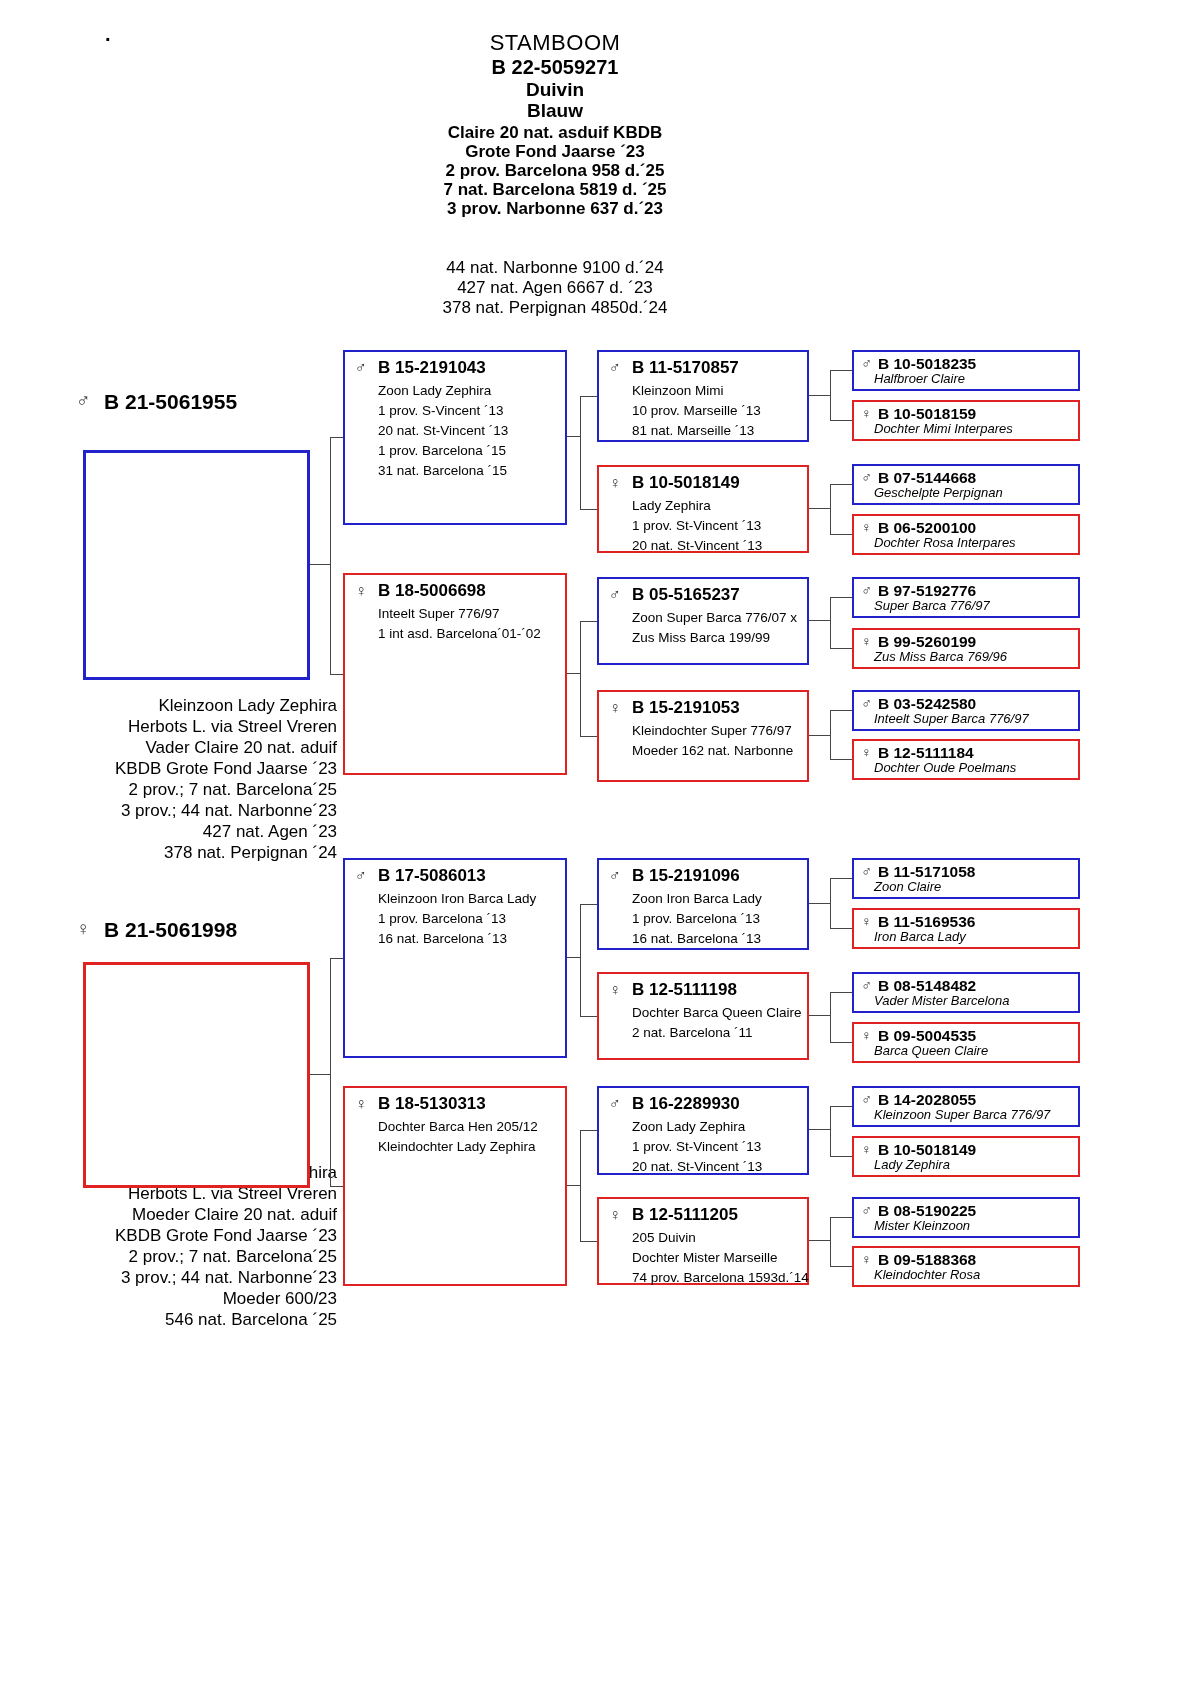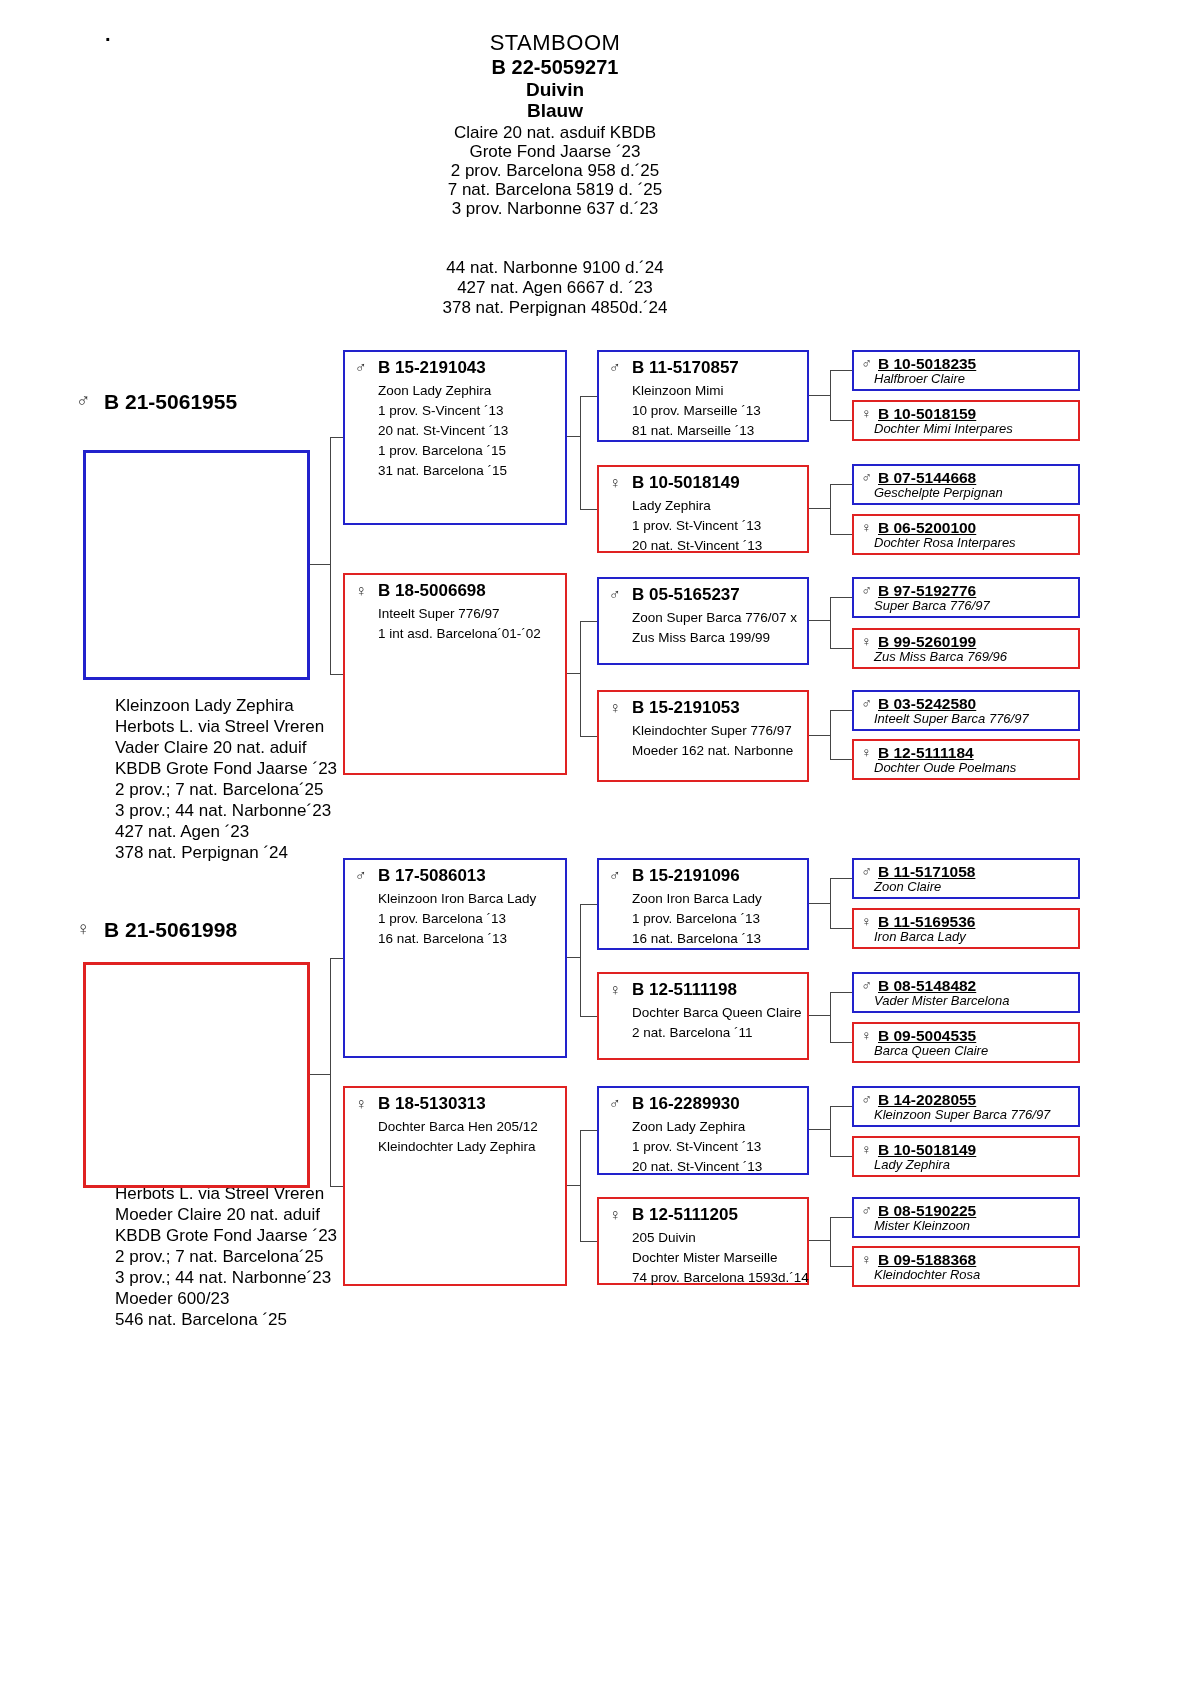--- a/index.html
+++ b/index.html
@@ -10,43 +10,43 @@
   
   .dot{position:absolute;left:105px;top:24px;font-size:20px;font-weight:bold;line-height:21px;}
   .breeder{position:absolute;left:105px;top:46px;}
   .breeder .line{font-size:20px;font-weight:bold;line-height:23px;white-space:nowrap;}
   .titleblock{position:absolute;left:400px;top:30px;width:310px;text-align:center;}
   .ttl{font-size:22px;line-height:26px;letter-spacing:0.5px;}
   .tring{font-size:20px;font-weight:bold;line-height:23px;}
   .tsex{font-size:19px;font-weight:bold;line-height:21px;}
   .tcolor{font-size:19px;font-weight:bold;line-height:21px;}
   .tresults{margin-top:2px;}
-  .tresults .line{font-size:17px;line-height:19px;white-space:nowrap;}
+  .tresults .line{font-size:17px;line-height:19px;white-space:nowrap;font-weight:bold;}
   .midresults{position:absolute;left:400px;top:258px;width:310px;text-align:center;}
   .midresults .line{font-size:17px;line-height:20px;white-space:nowrap;}
   
   .pbox{position:absolute;background:#fff;box-sizing:border-box;z-index:1;}
   .pbox.m{border:2px solid #2222cc;}
   .pbox.f{border:2px solid #e02222;}
   .pbox.g1{border-width:3px;}
   .bhead{display:flex;gap:8px;padding:7px 6px 0 7px;align-items:flex-start;}
   .sexsym{font-size:16px;color:#333;line-height:18px;width:18px;text-align:center;flex:0 0 auto;}
   .ring{font-size:17px;font-weight:bold;line-height:18px;white-space:nowrap;}
   .blines{padding:4px 6px 0 33px;}
   .blines .line{font-size:13.5px;line-height:20px;white-space:nowrap;}
   
   .g4 .bhead{padding:3px 4px 0 5px;gap:4px;}
   .g4 .sexsym{font-size:14px;width:15px;line-height:16px;}
-  .g4 .ring{font-size:15.5px;line-height:17px;text-decoration:underline;}
+  .g4 .ring{font-size:15.5px;line-height:17px;}
   .sublabel{font-size:13px;line-height:14px;padding-left:20px;white-space:nowrap;font-style:italic;}
   
   .g1label{position:absolute;display:flex;gap:11px;align-items:flex-start;}
   .g1label .sexsym{font-size:19px;line-height:22px;width:20px;}
   .g1ring{font-size:21px;font-weight:bold;line-height:23px;white-space:nowrap;}
-  .notes{position:absolute;}
+  .notes{position:absolute;text-align:right;}
   .notes .line{font-size:17px;line-height:21px;white-space:nowrap;}
   
   .cline{position:absolute;background:#454545;z-index:0;}
 </style>
 </head>
 <body>
 
 <div class="stage" id="stage">
 
   <div class="dot">.</div>

